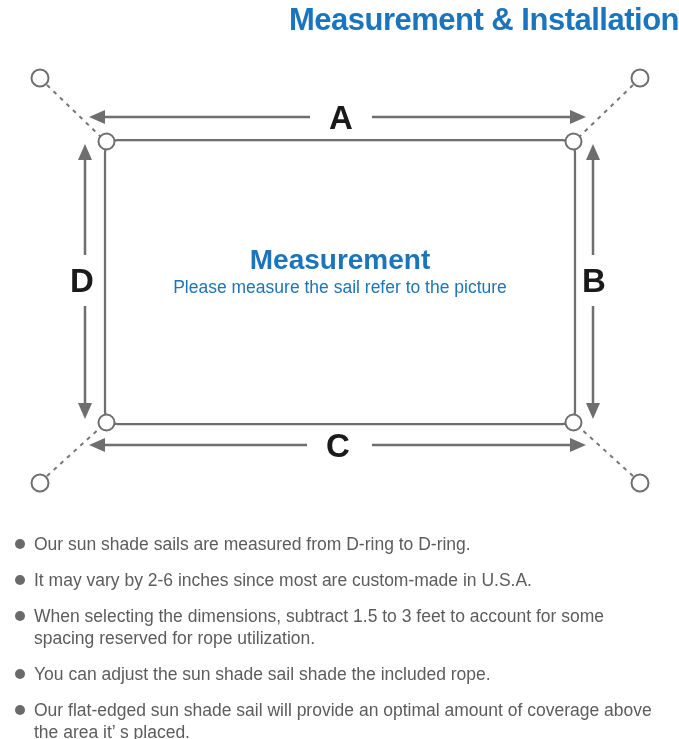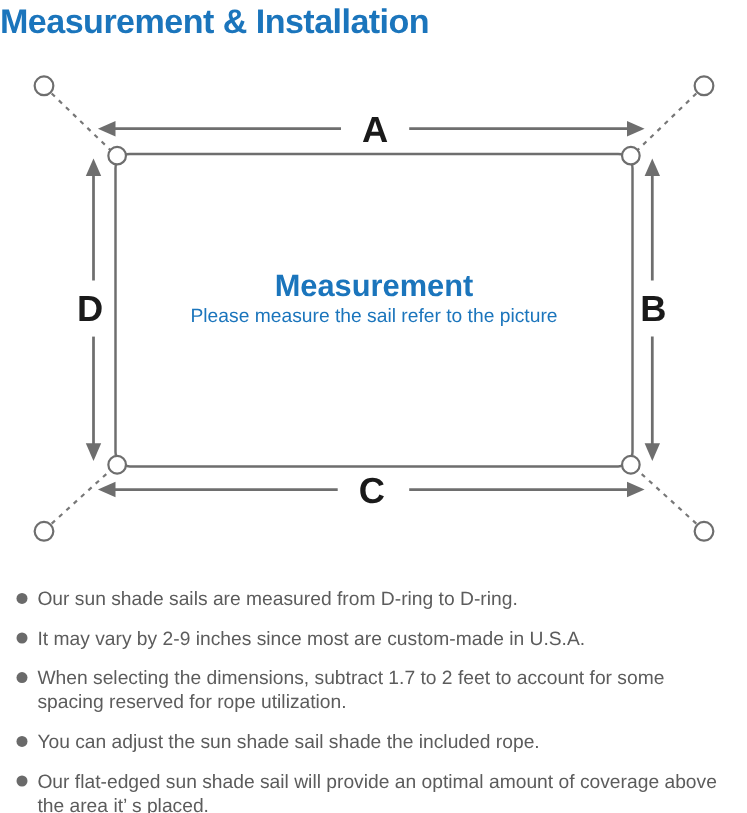--- a/index.html
+++ b/index.html
@@ -11,26 +11,27 @@
     background: #ffffff;
     font-family: "Liberation Sans", sans-serif;
     overflow: hidden;
   }
   .page { width: 679px; height: 739px; background: #ffffff; }
 
   h1.page-title {
     margin: 0;
     padding-top: 2px;
     height: 38px;
-    text-align: left;
+    text-align: right;
     font-size: 31px;
     line-height: 36px;
     font-weight: 700;
     color: #1b75bc;
     letter-spacing: -0.5px;
+    padding-left: 20px;
   }
 
   .diagram { position: relative; width: 679px; height: 460px; margin-top: 7px; }
   .diagram svg { display: block; }
 
   .dim-label {
     font-family: "Liberation Sans", sans-serif;
     font-size: 33px;
     font-weight: 700;
     fill: #1a1a1a;
@@ -140,25 +141,25 @@
     </svg>
   </div>
 
   <ul class="notes">
     <li>
       <span class="dot"></span>
       <span>Our sun shade sails are measured from D-ring to D-ring.</span>
     </li>
     <li>
       <span class="dot"></span>
-      <span>It may vary by 2-9 inches since most are custom-made in U.S.A.</span>
+      <span>It may vary by 2-6 inches since most are custom-made in U.S.A.</span>
     </li>
     <li>
       <span class="dot"></span>
-      <span>When selecting the dimensions, subtract 1.7 to 2 feet to account for some spacing reserved for rope utilization.</span>
+      <span>When selecting the dimensions, subtract 1.5 to 3 feet to account for some spacing reserved for rope utilization.</span>
     </li>
     <li>
       <span class="dot"></span>
       <span>You can adjust the sun shade sail shade the included rope.</span>
     </li>
     <li>
       <span class="dot"></span>
       <span>Our flat-edged sun shade sail will provide an optimal amount of coverage above the area it’ s placed.</span>
     </li>
   </ul>

